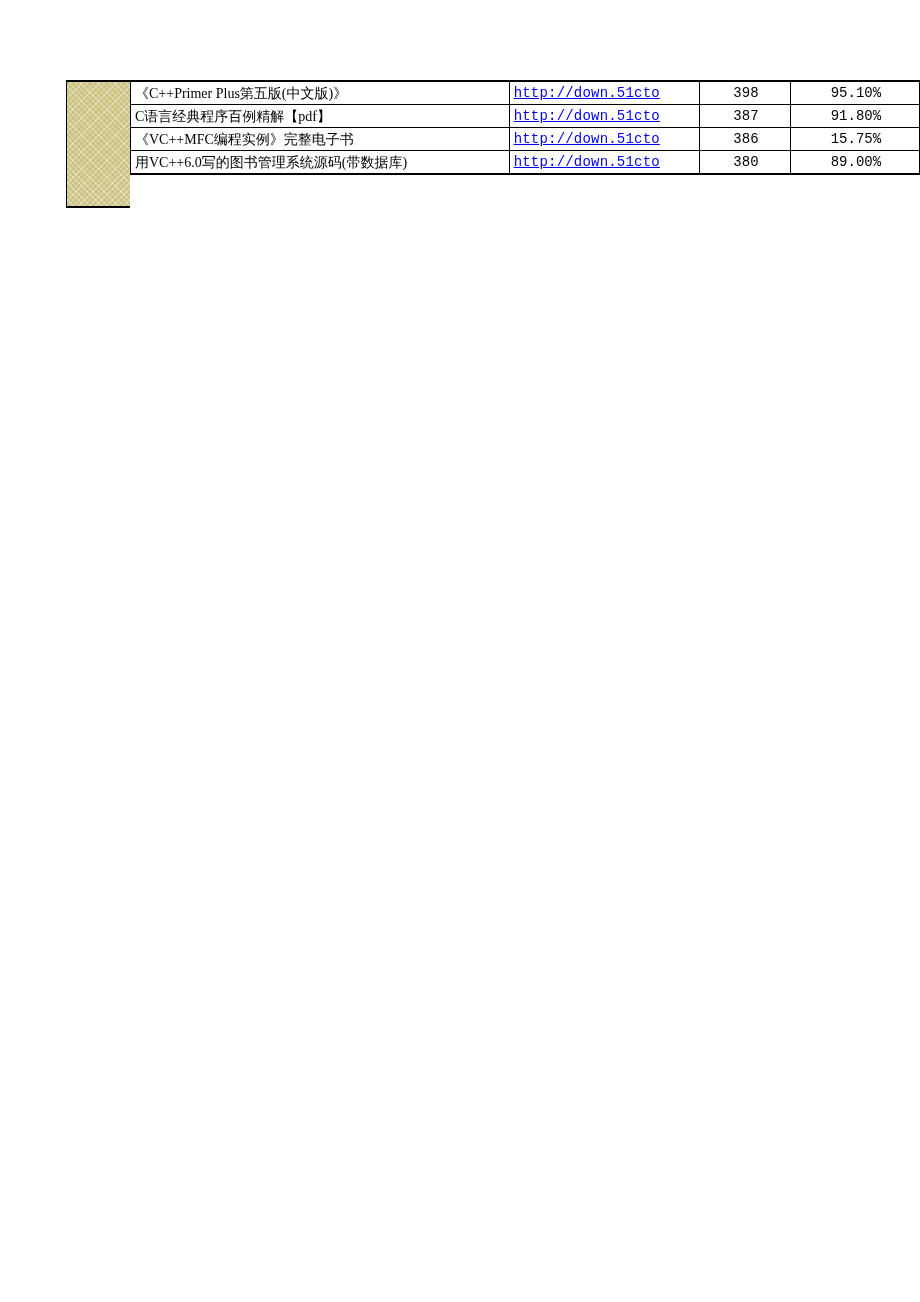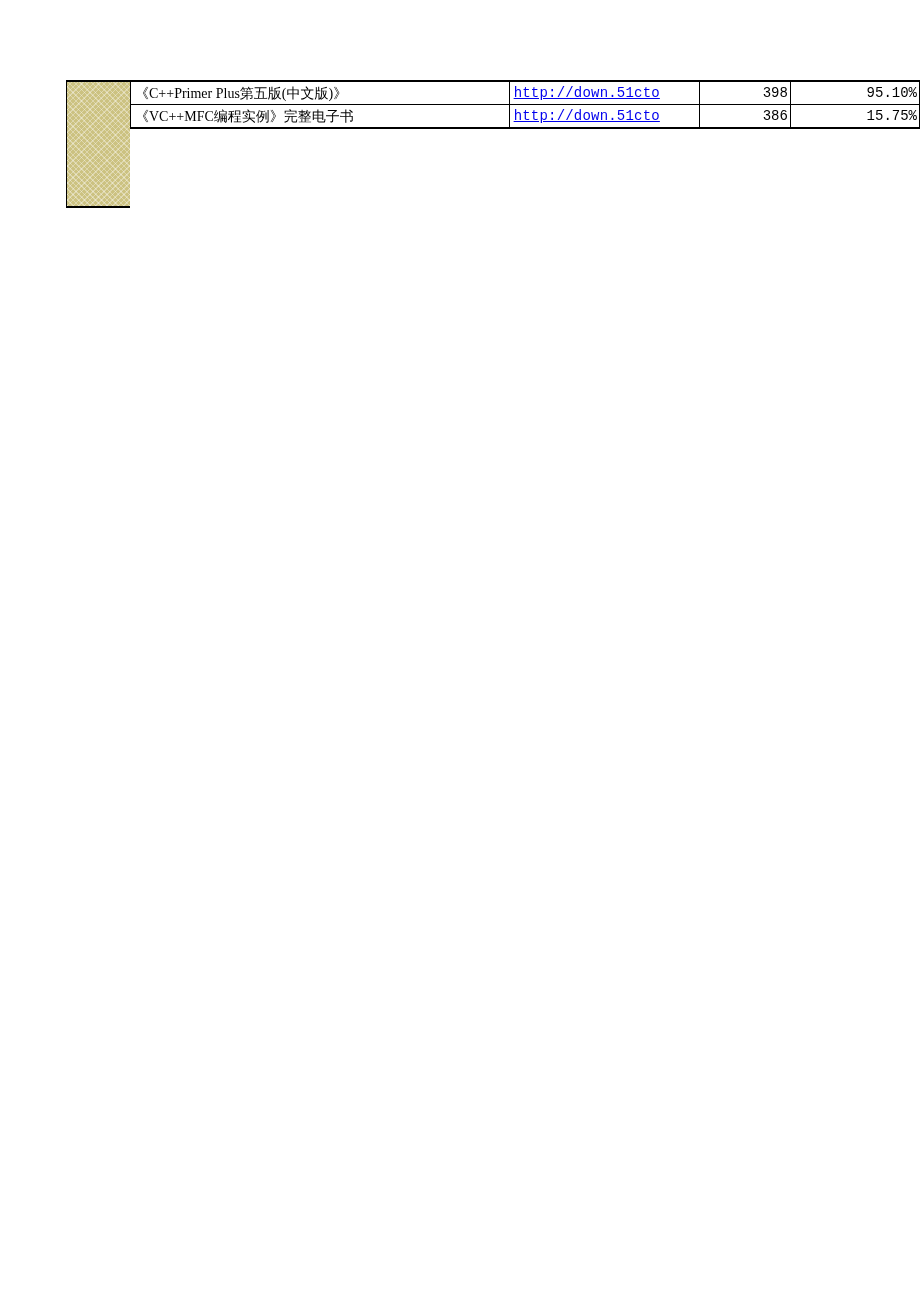--- a/index.html
+++ b/index.html
@@ -57,21 +57,21 @@
     col.c-num   { width: 83px; }
     col.c-pct   { width: 118px; }
     td.link { overflow: hidden; }
     td.link a {
       color: #0000ee;
       text-decoration: underline;
       font-family: "Courier New", monospace;
       letter-spacing: 0.2px;
     }
     td.num, td.pct {
-      text-align: right;
+      text-align: center;
       font-family: "Courier New", monospace;
       padding-right: 2px;
     }
     td.title { font-family: "SimSun","宋体",serif; }
     tr:first-child td { border-top: none; }
     tr:last-child td { border-bottom: none; }
   </style>
 </head>
 <body>
 
@@ -87,21 +87,33 @@
           <col class="c-pct">
       </colgroup>
       <tbody id="tbody">
           <tr>
             <td class="title">《C++Primer Plus第五版(中文版)》</td>
             <td class="link"><a href="#">http://down.51cto</a></td>
             <td class="num">398</td>
             <td class="pct">95.10%</td>
           </tr>
           <tr>
+            <td class="title">C语言经典程序百例精解【pdf】</td>
+            <td class="link"><a href="#">http://down.51cto</a></td>
+            <td class="num">387</td>
+            <td class="pct">91.80%</td>
+          </tr>
+          <tr>
             <td class="title">《VC++MFC编程实例》完整电子书</td>
             <td class="link"><a href="#">http://down.51cto</a></td>
             <td class="num">386</td>
             <td class="pct">15.75%</td>
+          </tr>
+          <tr>
+            <td class="title">用VC++6.0写的图书管理系统源码(带数据库)</td>
+            <td class="link"><a href="#">http://down.51cto</a></td>
+            <td class="num">380</td>
+            <td class="pct">89.00%</td>
           </tr>
         </tbody>
     </table>
   </div>
 </div>
 
 </body></html>

